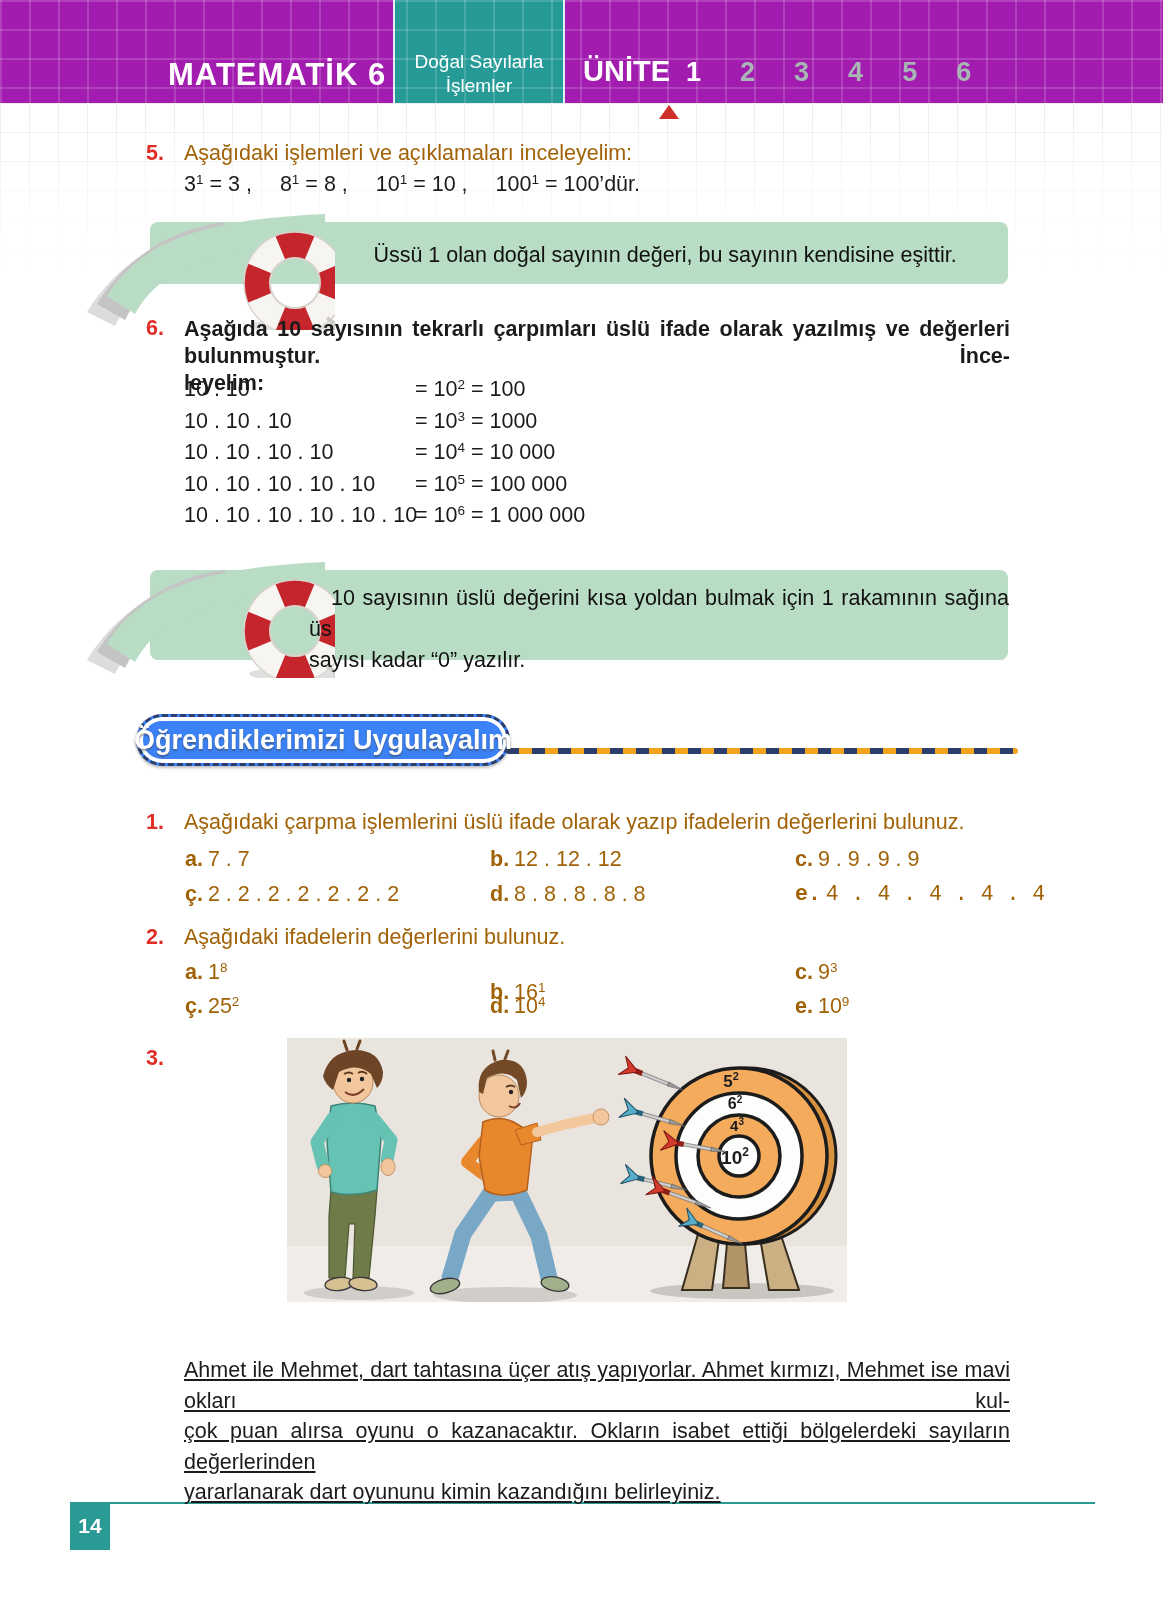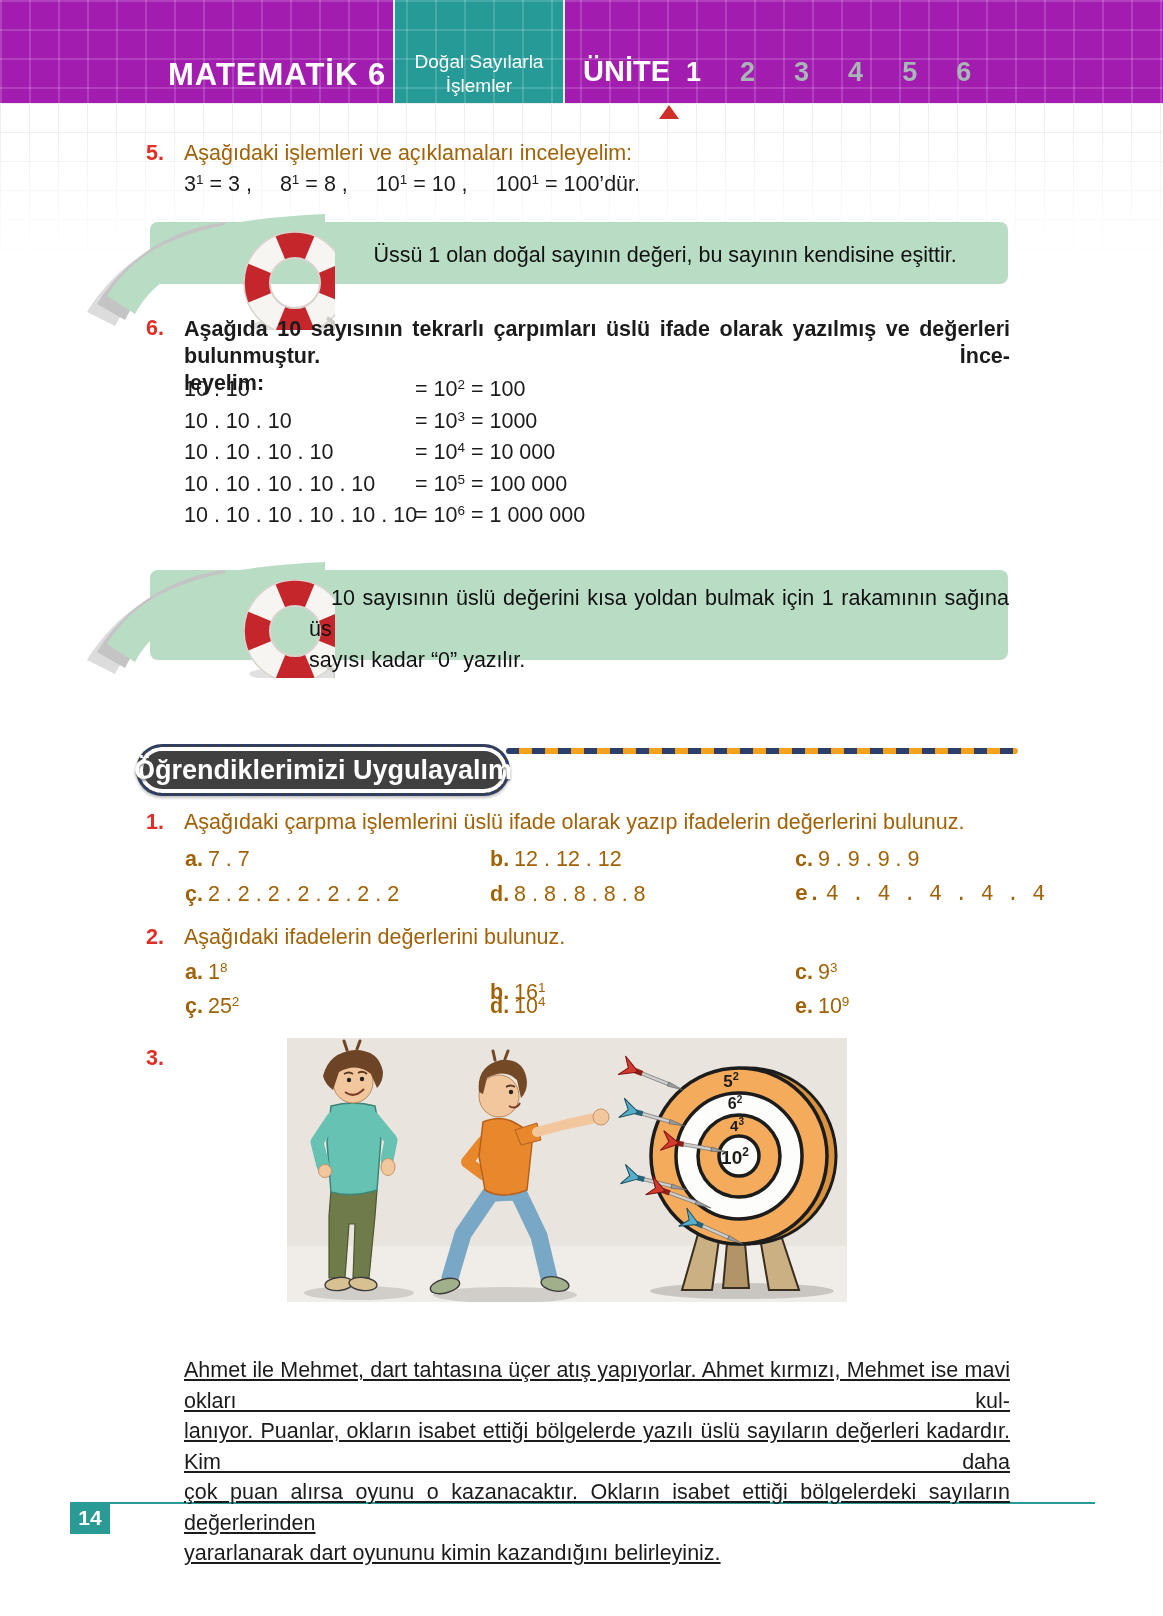--- a/index.html
+++ b/index.html
@@ -42,35 +42,35 @@
   .sup{font-size:13.5px;position:relative;top:-7px;}
   .lbl{font-weight:bold;margin-right:5px;}
   .jline{text-align:justify;text-align-last:justify;}
 
   
   .tip-band{position:absolute;left:150px;background:#b9dcc5;border-radius:8px;z-index:1;}
   .tip-deco{position:absolute;z-index:2;}
   .tip-text{position:absolute;z-index:3;font-size:21.5px;color:#111;}
 
   
-  .badge{position:absolute;left:136px;top:744px;width:368px;height:46px;z-index:3;
-    background:#404040;border:3px dashed #2c3e6d;border-radius:26px;
+  .badge{position:absolute;left:136px;top:714px;width:368px;height:46px;z-index:3;
+    background:#3b82f6;border:3px dashed #2c3e6d;border-radius:26px;
     box-shadow:inset 0 0 0 4px #ffffff, 0 2px 3px rgba(0,0,0,.25);
     display:flex;align-items:center;justify-content:center;text-align:center;}
   .badge-label{color:#fff;font-size:27px;font-weight:bold;
     text-shadow:0 2px 2px rgba(70,70,70,.55);white-space:nowrap;}
   .badge-line{position:absolute;left:506px;top:748px;width:512px;height:6px;z-index:2;border-radius:3px;
     background:repeating-linear-gradient(90deg,#2c3e6d 0 13px,#f3a21c 13px 26px);}
 
   
   .illustration{position:absolute;left:287px;top:1038px;width:560px;height:264px;z-index:2;}
 
   
   .footer-line{position:absolute;left:110px;top:1502px;width:985px;height:2px;background:#2a9a95;}
-  .footer-page{position:absolute;left:70px;top:1502px;width:40px;height:32px;background:#2a9a95;
+  .footer-page{position:absolute;left:70px;top:1502px;width:40px;height:48px;background:#2a9a95;
     color:#fff;font-size:21px;font-weight:bold;display:flex;align-items:center;justify-content:center;}
 </style>
 </head>
 <body>
 
 <div class="header">
   <div class="unit-box">
     <div>Doğal Sayılarla</div>
     <div>İşlemler</div>
   </div>
@@ -275,21 +275,20 @@
     <rect x="-46" y="-1.6" width="30" height="3.2" fill="#cfcfcf" stroke="#666" stroke-width=".6"></rect>
     <polygon points="-16,-2.2 0,0 -16,2.2" fill="#9a9a9a" stroke="#555" stroke-width=".5"></polygon>
     <rect x="-52" y="-2.6" width="8" height="5.2" fill="#27637a"></rect>
     <polygon points="-66,-10 -50,-1 -50,1 -66,10 -59,0" fill="#56aec9" stroke="#1f4c60" stroke-width="1"></polygon>
   </g>
 </svg>
 </div>
 
 <div class="q-block" style="left:184px;top:1355px;width:826px;line-height:30.5px;text-decoration:underline;">
   <div class="jline">Ahmet ile Mehmet, dart tahtasına üçer atış yapıyorlar. Ahmet kırmızı, Mehmet ise mavi okları kul-</div>
-  <div class="jline">lanıyor. Puanlar, okların isabet ettiği bölgelerde yazılı üslü sayıların değerleri kadardır. Kim daha</div>
   <div class="jline">çok puan alırsa oyunu o kazanacaktır. Okların isabet ettiği bölgelerdeki sayıların değerlerinden</div>
   <div>yararlanarak dart oyununu kimin kazandığını belirleyiniz.</div>
 </div>
 
 <div class="footer-line"></div>
 <div class="footer-page">
   <span>14</span>
 </div>
 
 </body></html>

